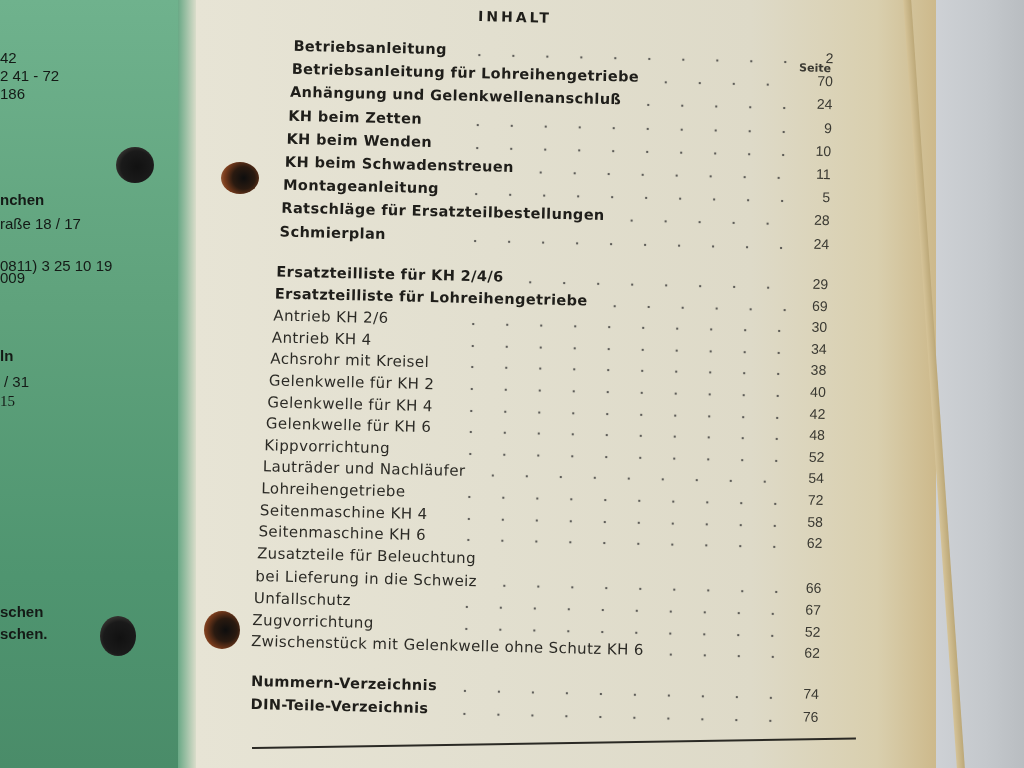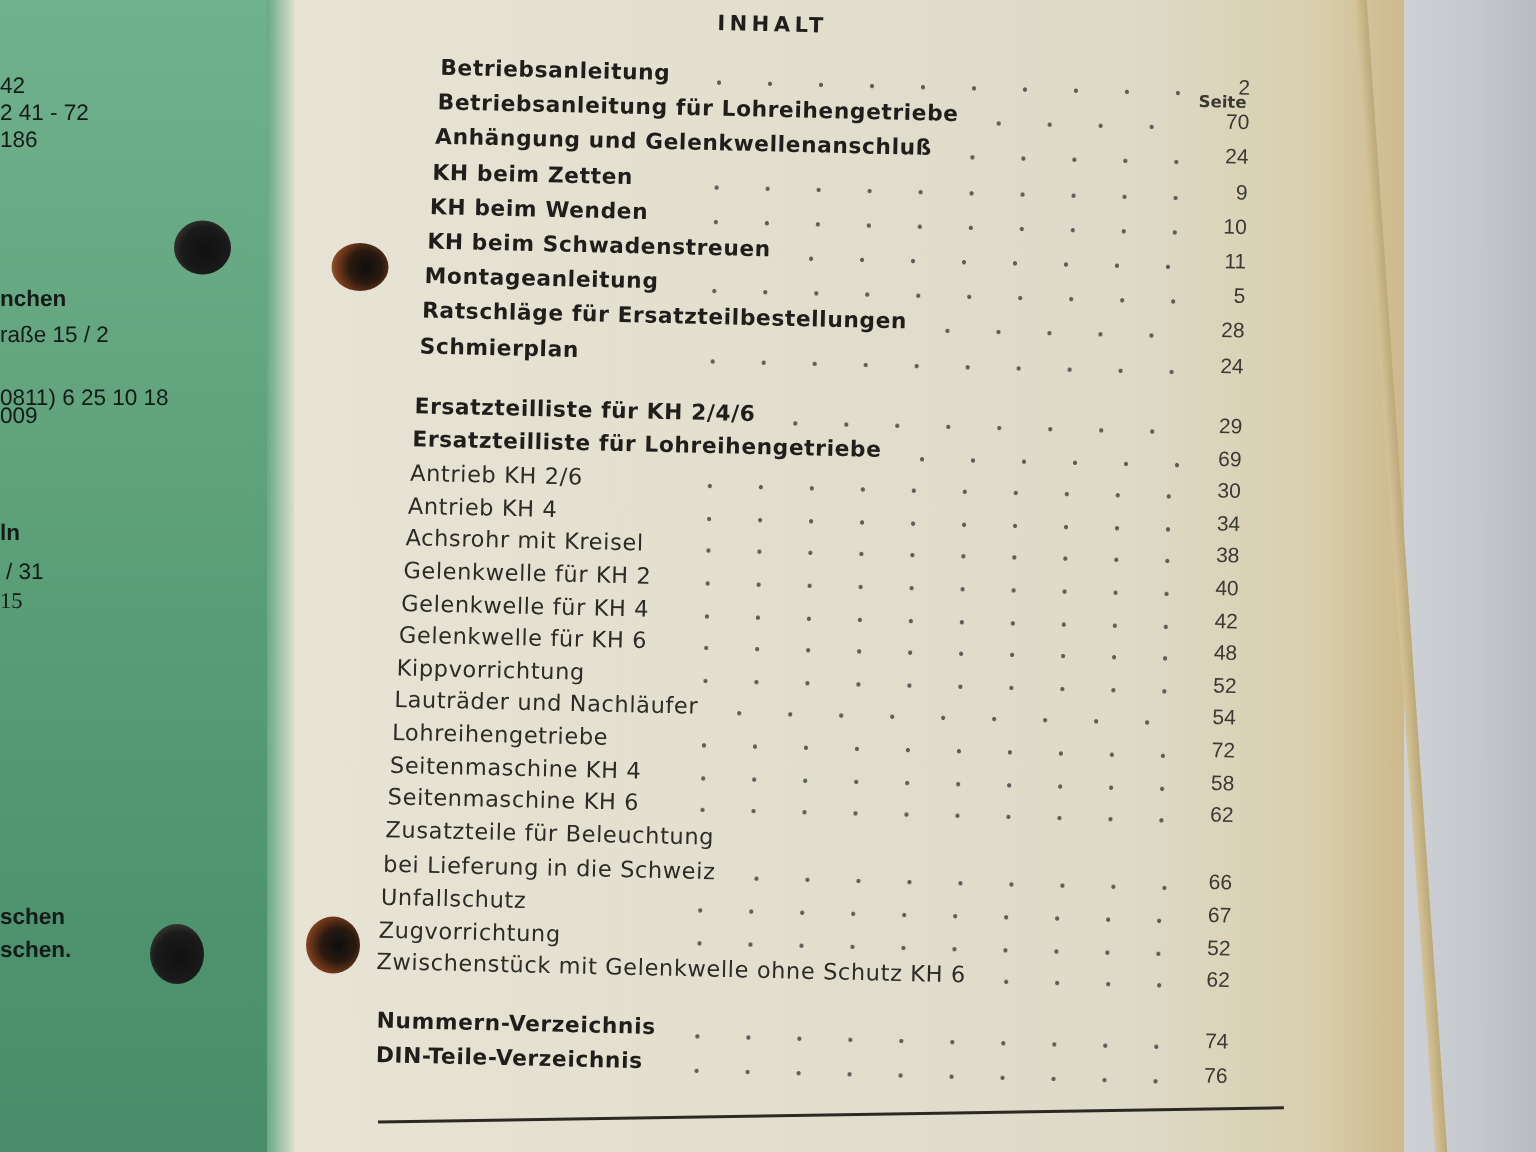--- a/index.html
+++ b/index.html
@@ -83,22 +83,22 @@
 </head>
 <body>
 
 <div class="backdrop"></div>
 
 <div class="cover" id="cover">
     <div class="cover-text" style="left: 0px; top: 50px;">42</div>
     <div class="cover-text" style="left: 0px; top: 68px;">2 41 - 72</div>
     <div class="cover-text" style="left: 0px; top: 86px;">186</div>
     <div class="cover-text bold" style="left: 0px; top: 192px;">nchen</div>
-    <div class="cover-text" style="left: 0px; top: 216px;">raße 15 / 2</div>
-    <div class="cover-text" style="left: 0px; top: 258px;">0811)  6 25 10 18</div>
+    <div class="cover-text" style="left: 0px; top: 216px;">raße 18 / 17</div>
+    <div class="cover-text" style="left: 0px; top: 258px;">0811)  3 25 10 19</div>
     <div class="cover-text" style="left: 0px; top: 270px;">009</div>
     <div class="cover-text bold" style="left: 0px; top: 348px;">ln</div>
     <div class="cover-text" style="left: 4px; top: 374px;">/ 31</div>
     <div class="cover-text" style="left: 0px; top: 394px; font-family: Liberation Serif, serif;">15</div>
     <div class="cover-text bold" style="left: 0px; top: 604px;">schen</div>
     <div class="cover-text bold" style="left: 0px; top: 626px;">schen.</div>
   </div>
 <div class="cover-strip"></div>
 
 <div class="hole" style="left:116px;top:147px;width:38px;height:36px;"></div>

